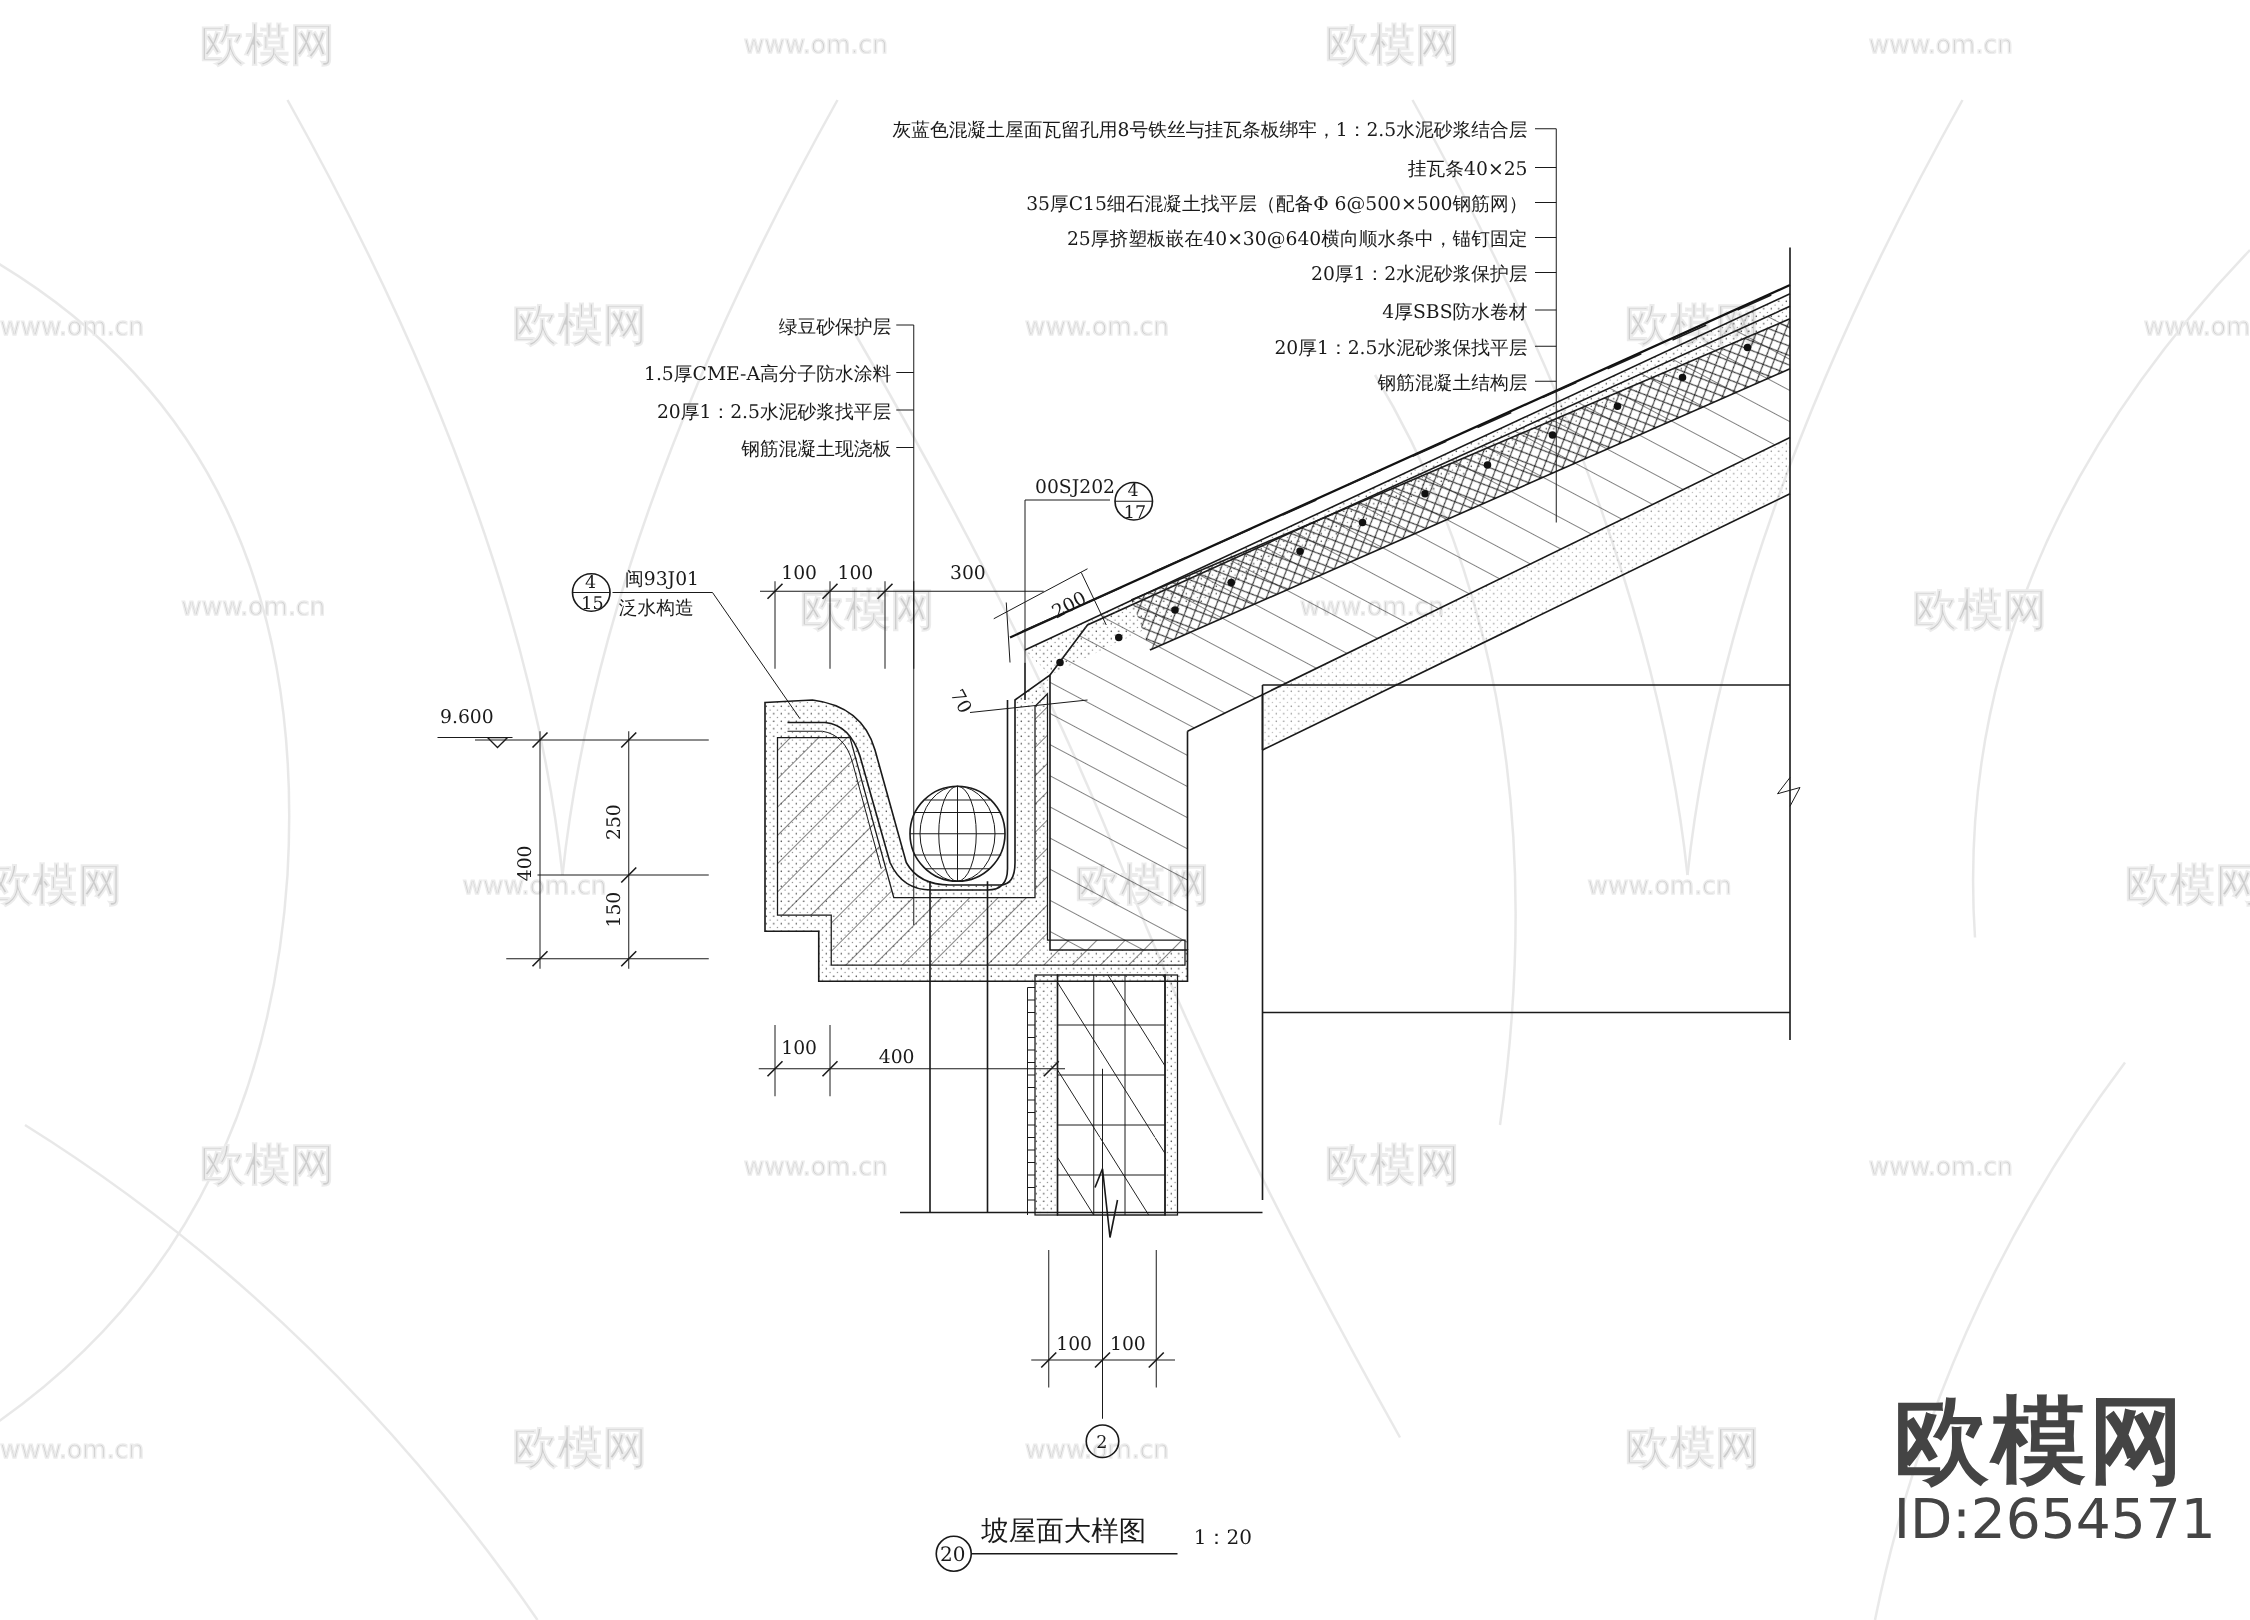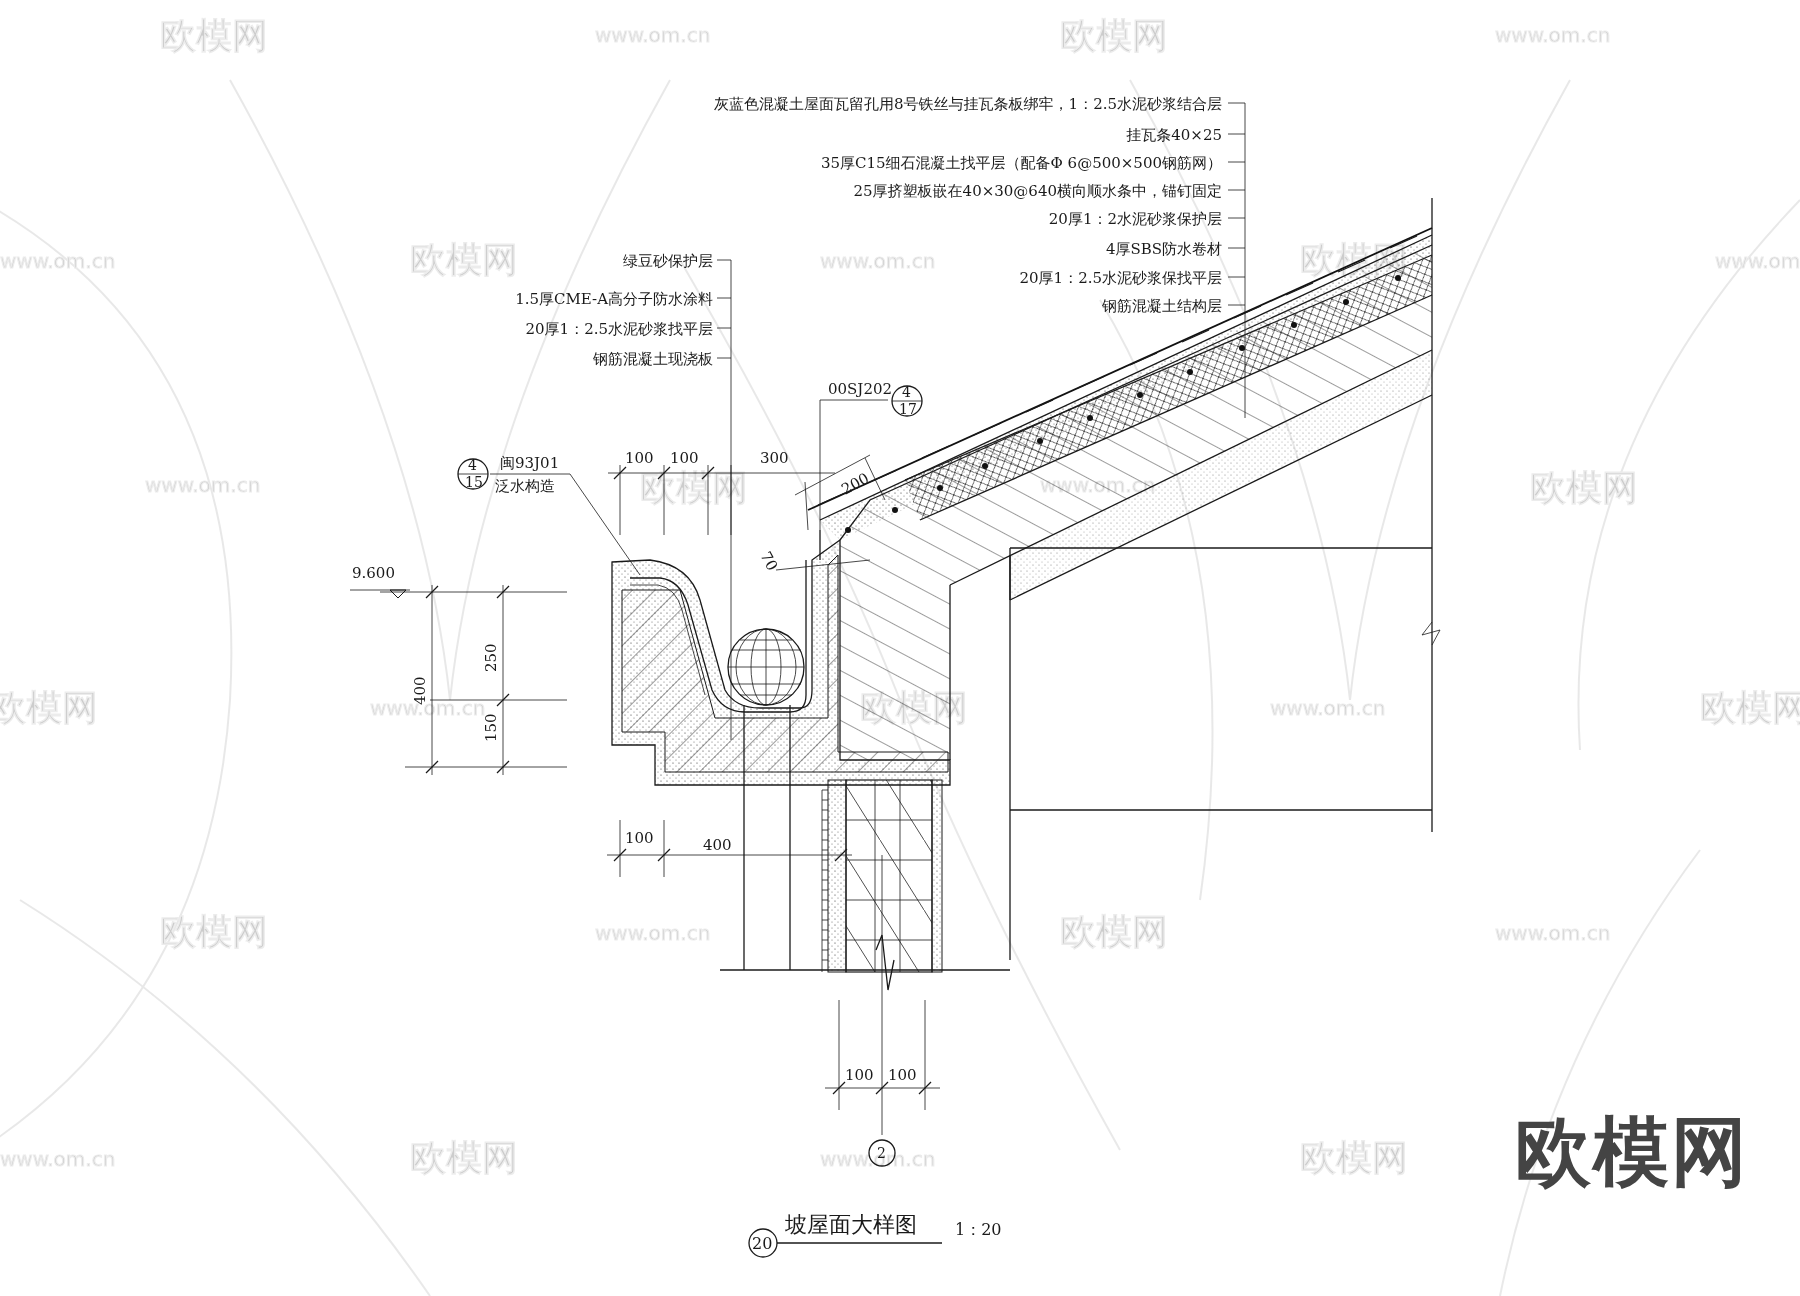--- a/index.html
+++ b/index.html
@@ -342,13 +342,14 @@
     <circle class="ln" cx="763" cy="1243" r="14"></circle>
     <text font-size="16" x="752" y="1249">20</text>
     <line class="ln" x1="777" y1="1243" x2="942" y2="1243"></line>
     <text font-size="22" x="785" y="1232">坡屋面大样图</text>
     <text font-size="16" x="955" y="1235">1：20</text>
   </g>
 </svg>
 
 <div class="brand">
   <div class="name">欧模网</div>
+  <div class="id">ID:2654571</div>
 </div>
 
 </body></html>

